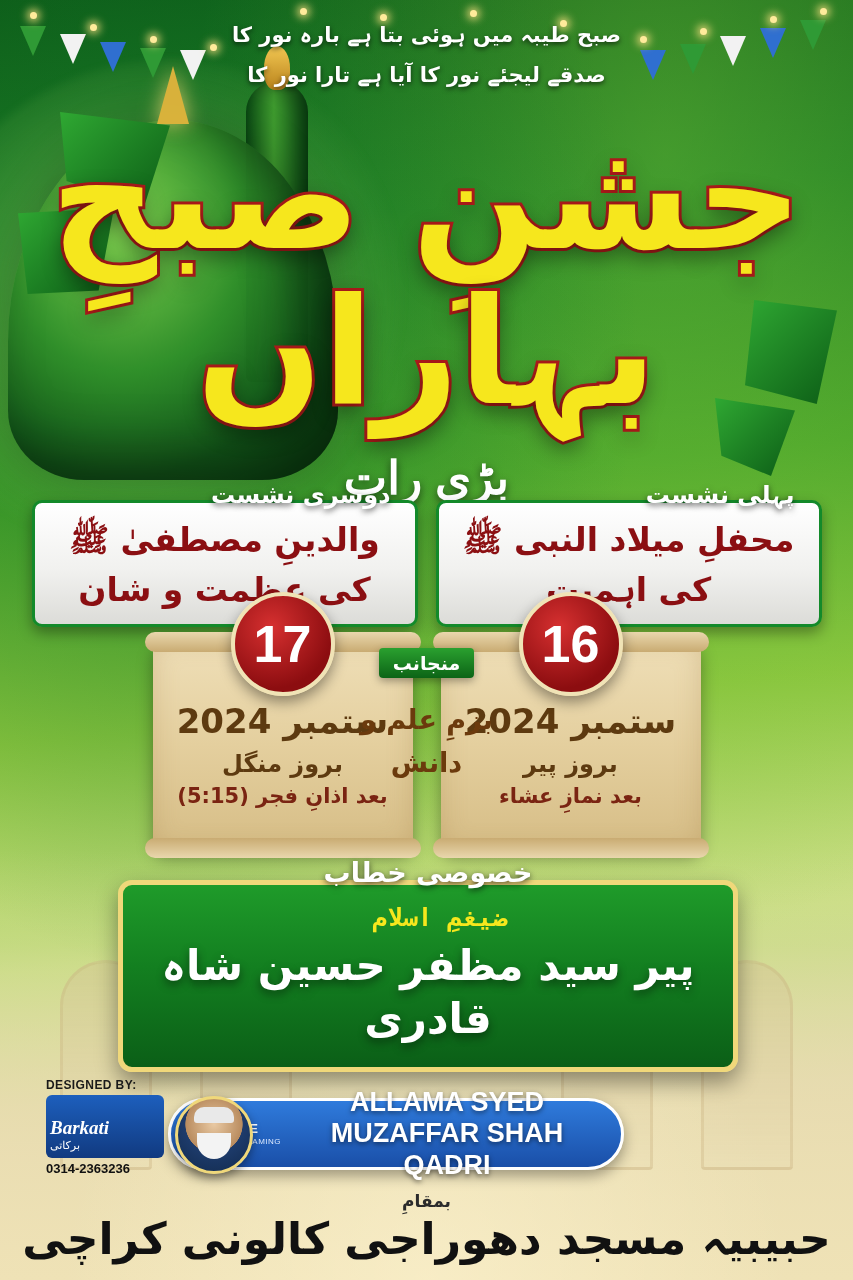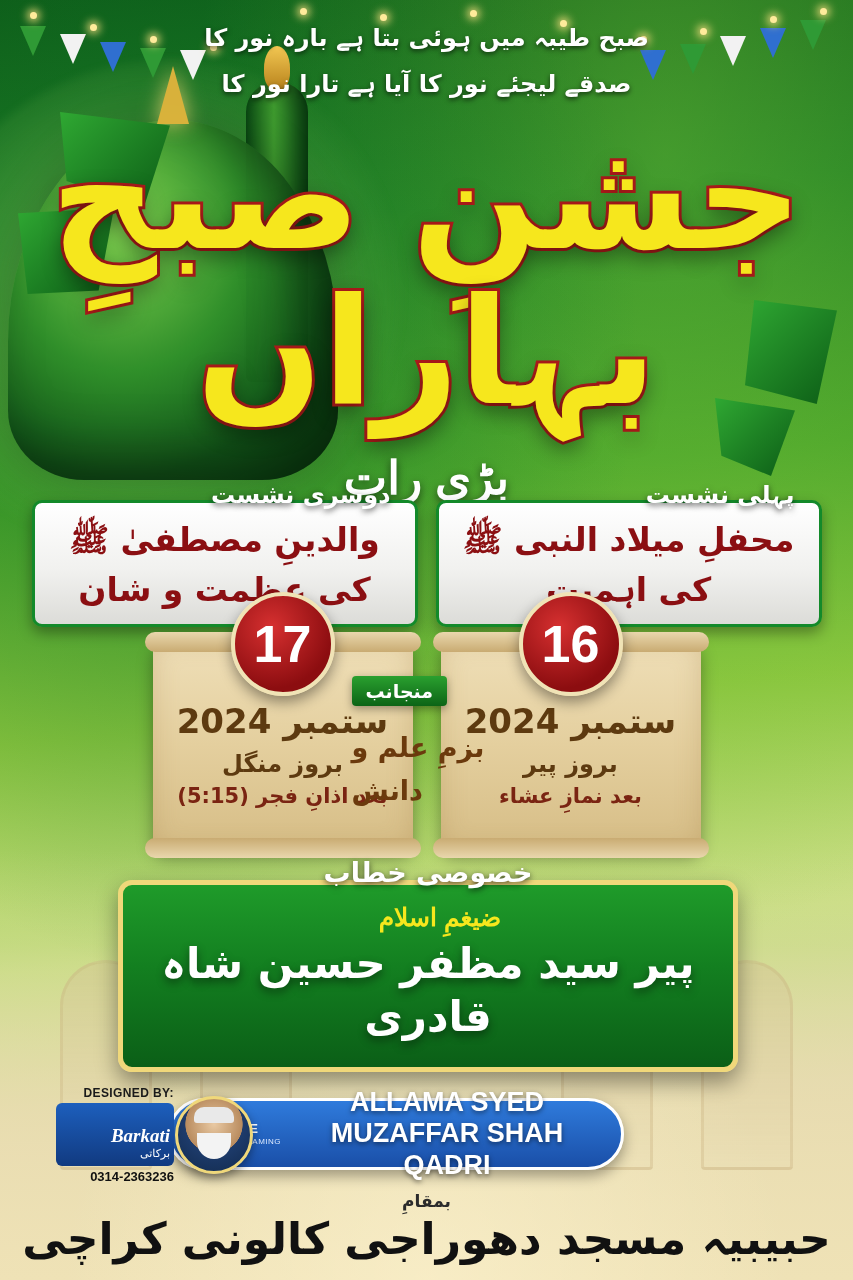--- a/index.html
+++ b/index.html
@@ -96,21 +96,21 @@
   }
 
   
   .couplet {
     position: absolute; top: 16px; left: 0; width: 853px;
     text-align: center; direction: rtl;
     color: #ffffff;
     text-shadow: 0 2px 5px rgba(0,0,0,0.65);
     font-family: "DejaVu Sans", "Liberation Sans", sans-serif;
   }
-  .couplet .line { font-size: 24px; line-height: 1.9; font-weight: 700; letter-spacing: 0.5px; }
+  .couplet .line { font-size: 21px; line-height: 1.9; font-weight: 700; letter-spacing: 0.5px; }
 
   
   .title-wrap {
     position: absolute; top: 120px; left: 0; width: 853px;
     text-align: center; direction: rtl;
   }
   .title-main {
     font-family: "DejaVu Sans", "Liberation Sans", sans-serif;
     font-size: 148px; font-weight: 700; line-height: 1.05;
     color: #f6e71d;
@@ -186,22 +186,22 @@
   }
   .scroll-text {
     font-family: "DejaVu Sans", "Liberation Sans", sans-serif;
     color: #5d3a10; text-align: center; padding: 30px 16px 14px;
   }
   .scroll-text .d-month { font-size: 34px; font-weight: 700; line-height: 1.4; }
   .scroll-text .d-day { font-size: 24px; font-weight: 700; margin-top: 4px; }
   .scroll-text .d-time { font-size: 21px; font-weight: 700; margin-top: 6px; color: #7a2412; }
 
   .center-tag {
-    position: absolute; top: 676px; left: 50%; transform: translateX(-50%);
-    width: 150px; text-align: left; direction: rtl; z-index: 4;
+    position: absolute; top: 648px; left: 50%; transform: translateX(-50%);
+    width: 150px; text-align: center; direction: rtl; z-index: 4;
   }
   .center-tag .tag-top {
     display: inline-block; padding: 4px 14px;
     background: linear-gradient(180deg, #2aa02f, #0c6416);
     color: #ffffff; font-size: 19px; font-weight: 700; border-radius: 4px;
     box-shadow: 0 3px 8px rgba(0,0,0,0.35);
     font-family: "DejaVu Sans", "Liberation Sans", sans-serif;
   }
   .center-tag .tag-body {
     margin-top: 20px;
@@ -220,21 +220,21 @@
     direction: rtl; text-align: center;
     padding-top: 18px;
   }
   .speaker-title {
     position: absolute; top: -28px; left: 50%; transform: translateX(-50%);
     font-family: "DejaVu Sans", "Liberation Sans", sans-serif;
     font-size: 27px; font-weight: 700; color: #ffffff;
     text-shadow: 0 2px 6px rgba(0,0,0,0.7); white-space: nowrap;
   }
   .speaker-pre {
-    font-family: Liberation Sans, sans-serif;
+    font-family: Liberation Mono, monospace;
     font-size: 25px; font-weight: 700; color: #f6e71d; margin-left: 24px;
   }
   .speaker-name {
     margin-top: 6px;
     font-family: "DejaVu Sans", "Liberation Sans", sans-serif;
     font-size: 42px; font-weight: 700; color: #ffffff; line-height: 1.25;
     text-shadow: 0 4px 10px rgba(0,0,0,0.45);
   }
 
   
@@ -276,22 +276,22 @@
     position: absolute; left: 50%; top: 8px; transform: translateX(-50%);
     width: 40px; height: 16px; border-radius: 10px 10px 3px 3px; background: #e9e9e9;
   }
   .speaker-photo .beard {
     position: absolute; left: 50%; top: 34px; transform: translateX(-50%);
     width: 34px; height: 26px; border-radius: 0 0 18px 18px; background: #f3f3f3;
   }
 
   
   .designer {
-    position: absolute; left: 56px; top: 1078px;
-    width: 118px; text-align: right; margin-top: 8px;
+    position: absolute; left: 46px; top: 1078px;
+    width: 118px; text-align: left;
   }
   .designer .d-by {
     font-size: 12px; font-weight: 700; color: #1a1a1a; letter-spacing: 0.4px;
   }
   .designer .d-box {
     margin-top: 3px;
     background: linear-gradient(180deg, #1d5fbd, #113a80);
     border-radius: 6px; padding: 22px 4px 6px;
     color: #ffffff;
   }

